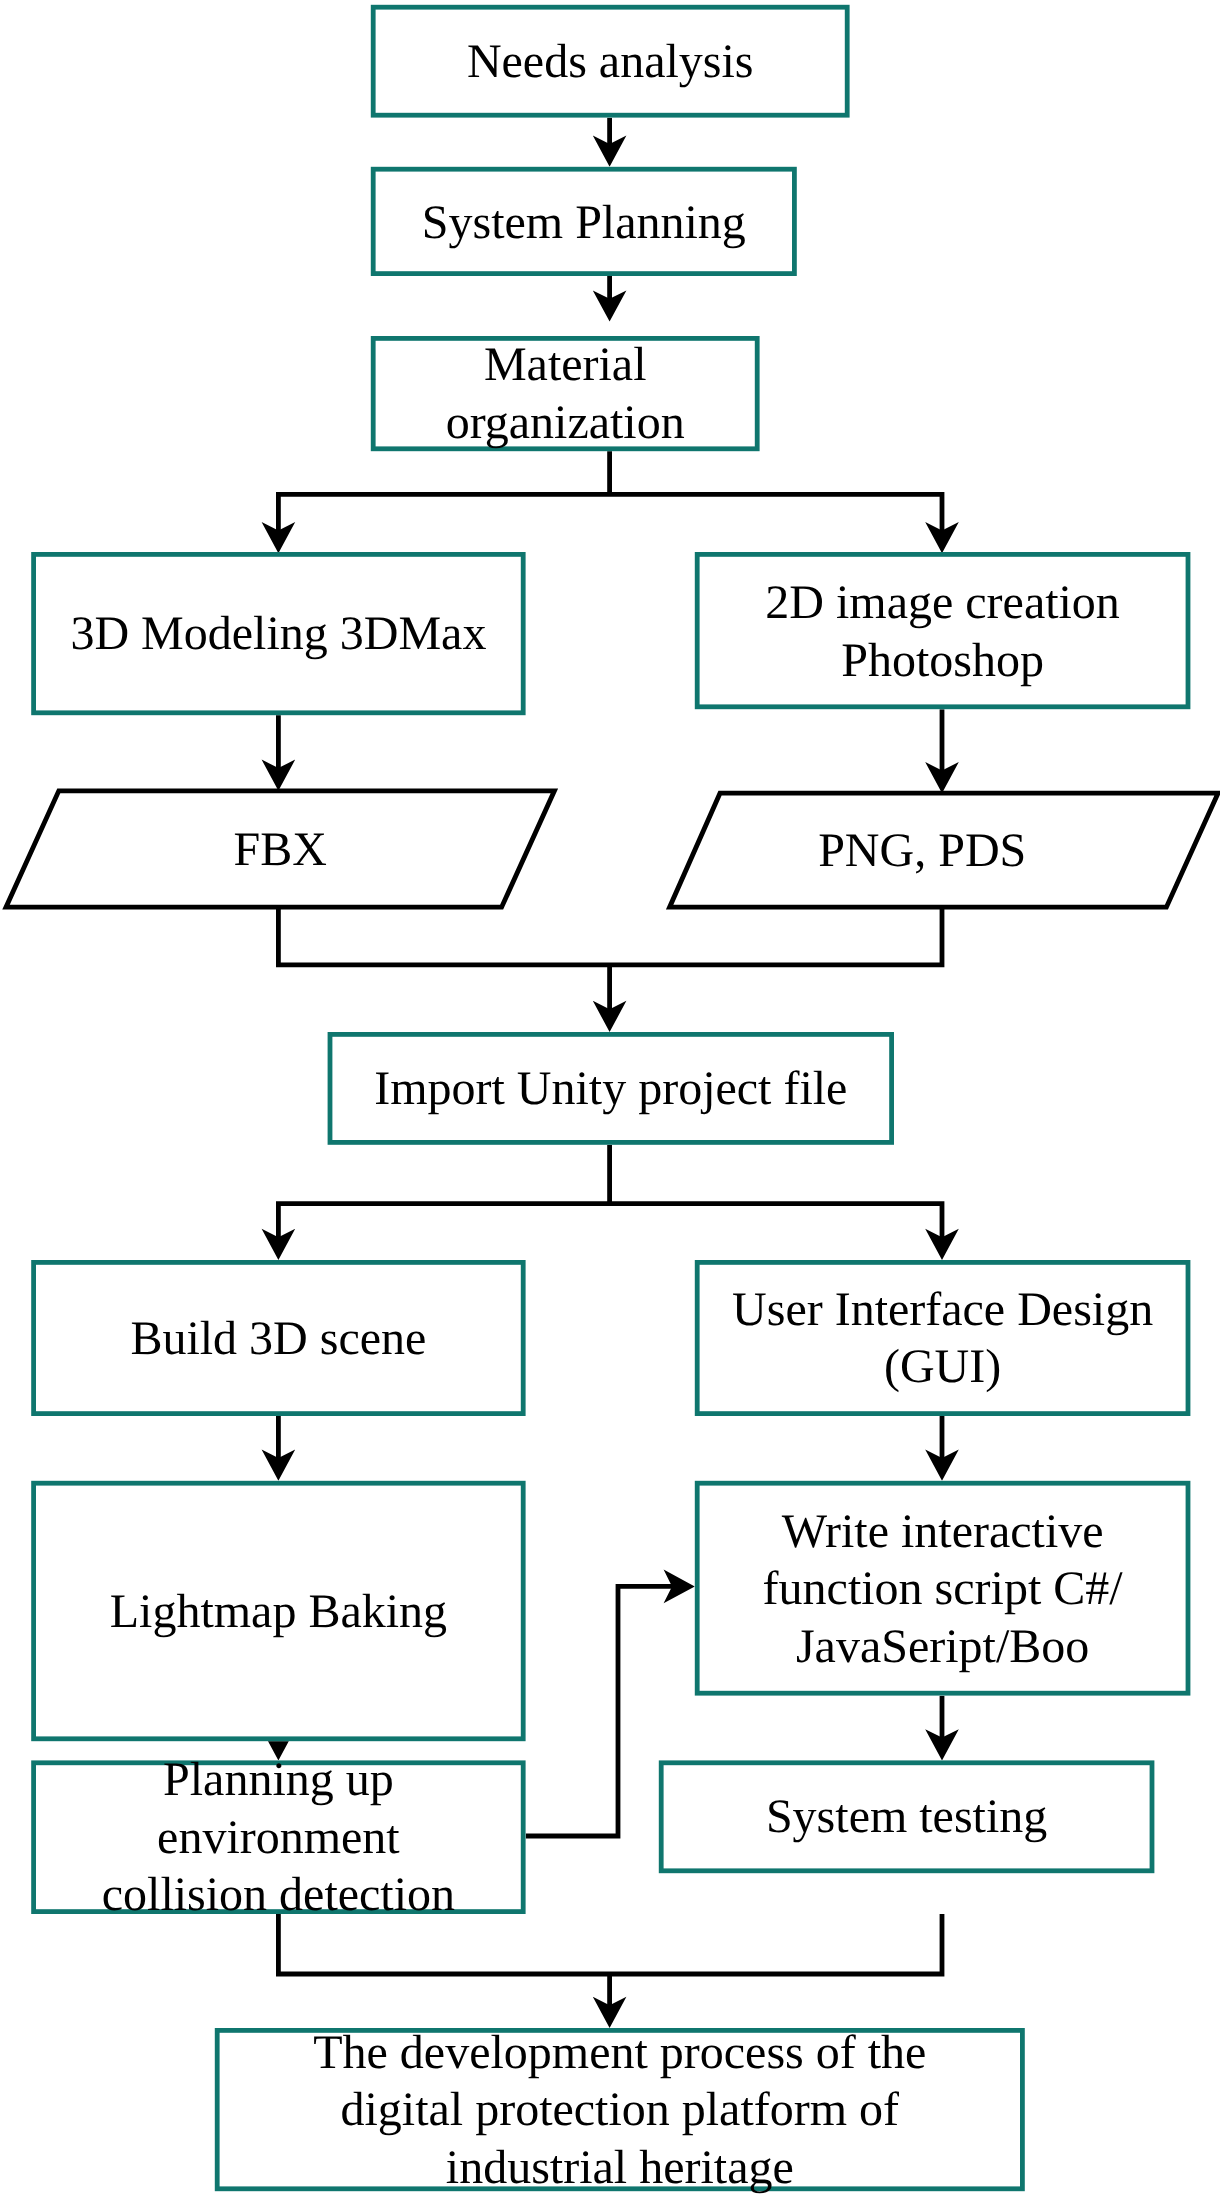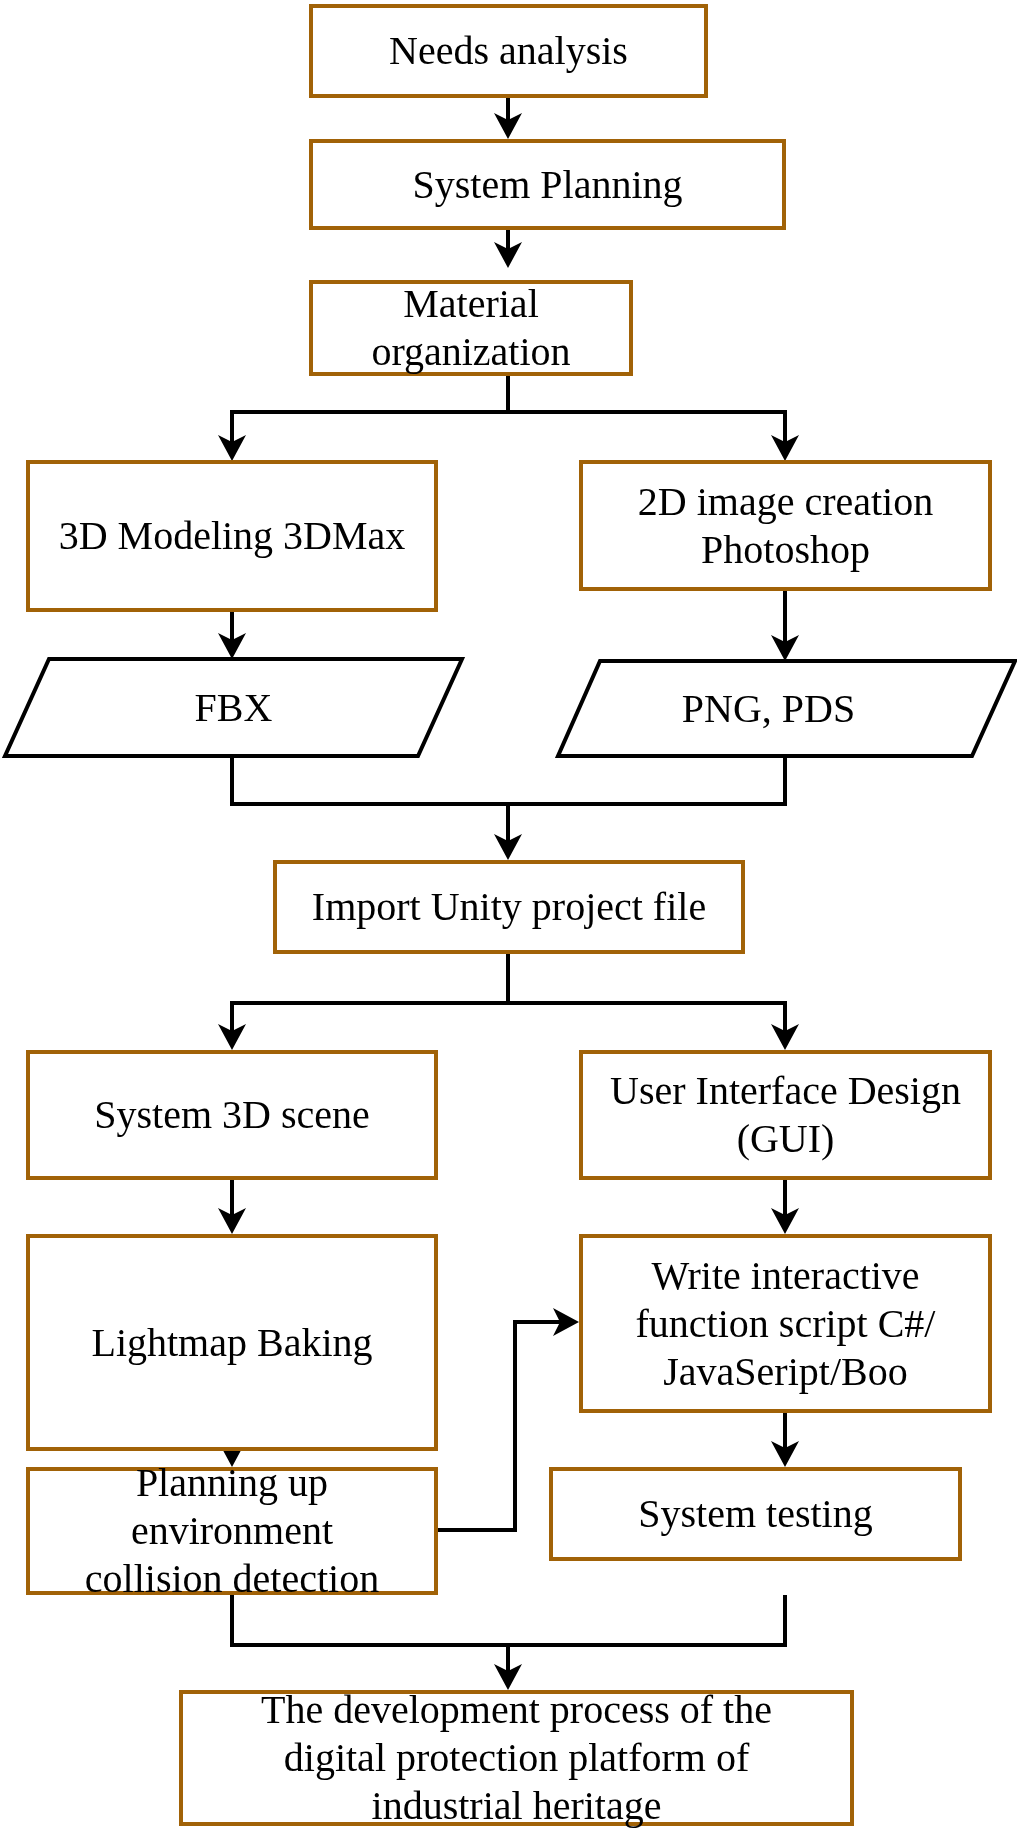--- a/index.html
+++ b/index.html
@@ -18,21 +18,21 @@
   }
   #wires {
     position: absolute;
     left: 0; top: 0;
     width: 1017px;
     height: 1830px;
   }
   .node {
     position: absolute;
     box-sizing: border-box;
-    border: 4px solid #a16207;
+    border: 4px solid #0f766e;
     background: #ffffff;
     display: flex;
     align-items: center;
     justify-content: center;
     text-align: center;
   }
   .plabel {
     position: absolute;
     box-sizing: border-box;
     display: flex;
@@ -107,29 +107,29 @@
     <polygon class="head" points="508,1690 494,1664 508,1671 522,1664"></polygon>
 
     <polygon class="wire" style="fill:#ffffff" points="49,659 462,659 418,756 5,756"></polygon>
     <polygon class="wire" style="fill:#ffffff" points="600,661 1015,661 972,756 558,756"></polygon>
   </svg>
 
   <div class="node" style="left:309px; top:4px; width:399px; height:94px">
     <div class="lbl">Needs analysis</div>
   </div>
 
-  <div class="node" style="left:309px; top:139px; width:477px; height:91px">
+  <div class="node" style="left:309px; top:139px; width:355px; height:91px">
     <div class="lbl">System Planning</div>
   </div>
 
   <div class="node" style="left:309px; top:280px; width:324px; height:96px">
     <div class="lbl">Material organization</div>
   </div>
 
-  <div class="node" style="left:26px; top:460px; width:412px; height:152px">
+  <div class="node" style="left:26px; top:460px; width:412px; height:136px">
     <div class="lbl">3D Modeling 3DMax</div>
   </div>
 
   <div class="node" style="left:579px; top:460px; width:413px; height:131px">
     <div class="lbl">2D image creation
 Photoshop</div>
   </div>
 
   <div class="plabel" style="left:5px; top:659px; width:457px; height:97px">
     <div class="lbl">FBX</div>
@@ -137,21 +137,21 @@
 
   <div class="plabel" style="left:540px; top:661px; width:457px; height:95px">
     <div class="lbl">PNG, PDS</div>
   </div>
 
   <div class="node" style="left:273px; top:860px; width:472px; height:94px">
     <div class="lbl">Import Unity project file</div>
   </div>
 
   <div class="node" style="left:26px; top:1050px; width:412px; height:130px">
-    <div class="lbl">System 3D scene</div>
+    <div class="lbl">Build 3D scene</div>
   </div>
 
   <div class="node" style="left:579px; top:1050px; width:413px; height:130px">
     <div class="lbl">User Interface Design
 (GUI)</div>
   </div>
 
   <div class="node" style="left:26px; top:1234px; width:412px; height:217px">
     <div class="lbl">Lightmap Baking</div>
   </div>

